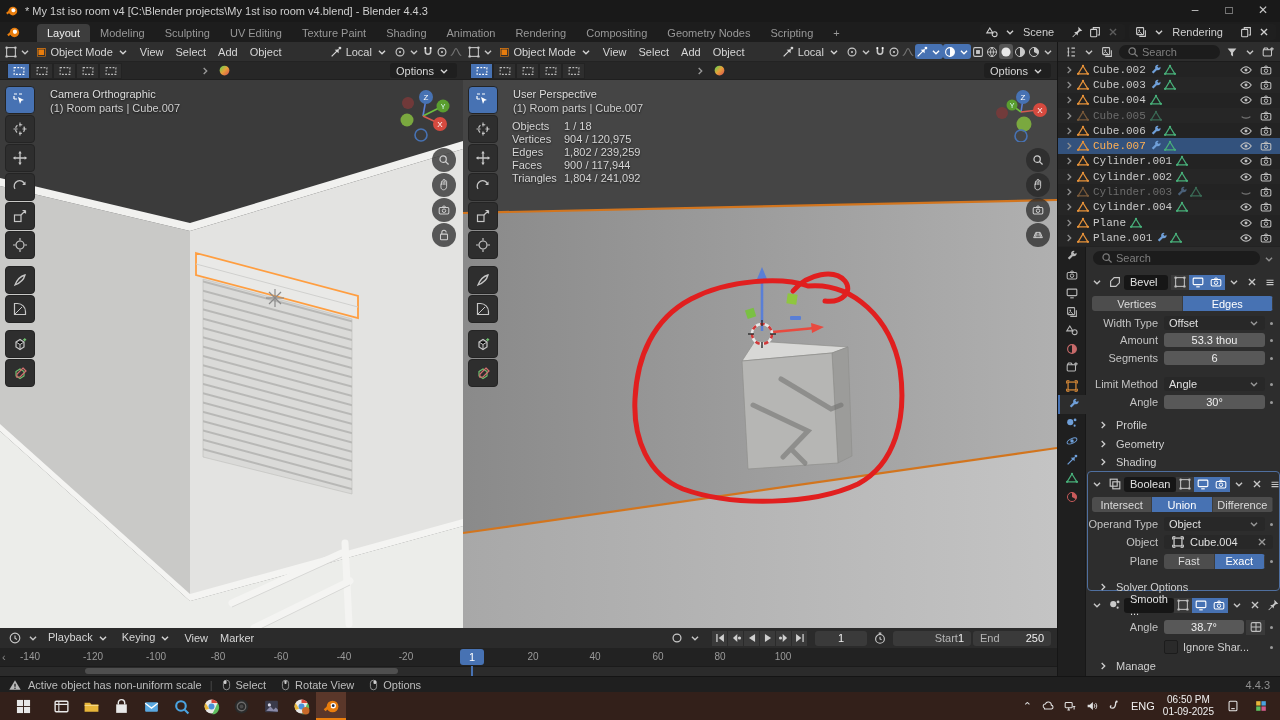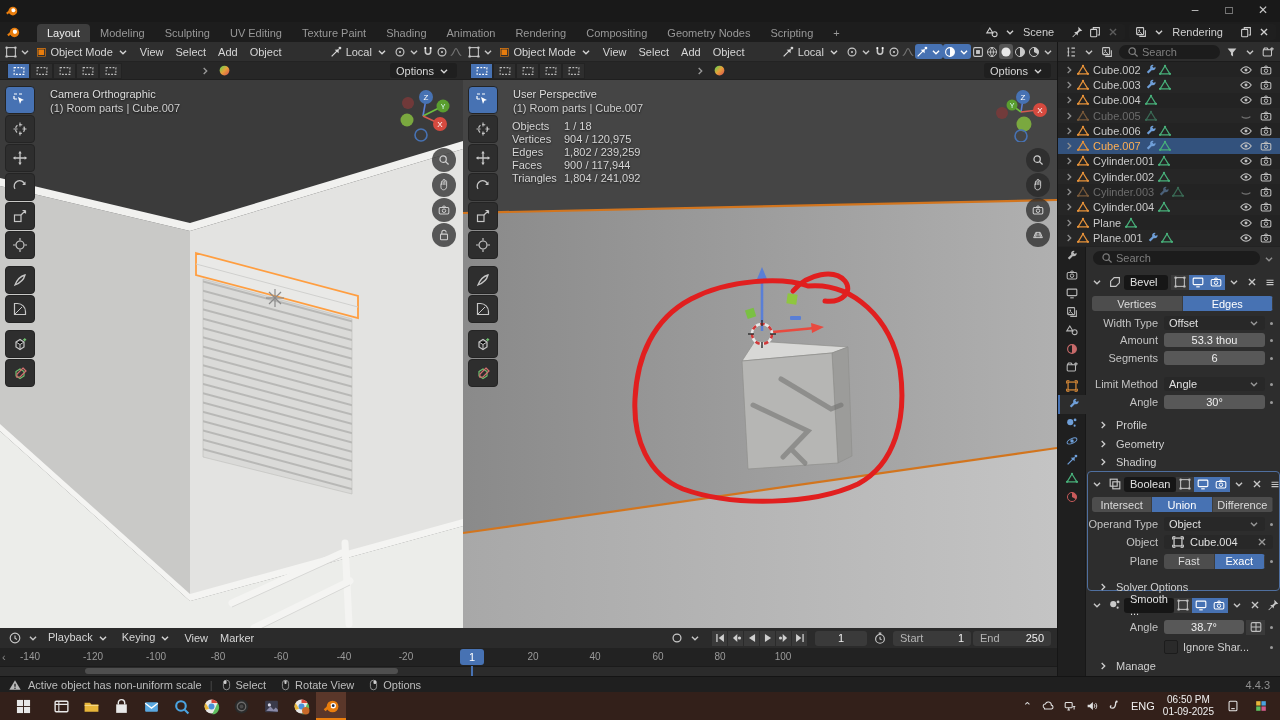--- a/index.html
+++ b/index.html
@@ -44,21 +44,21 @@
   .selmode div.active{background:#4772b3;color:#fff;}
   
   #outliner{left:1057px;top:42px;width:223px;height:205px;background:#232323;border-left:1px solid #161616;overflow:hidden;}
   #outliner-header{height:19px;background:#2d2d2d;display:flex;align-items:center;border-bottom:1px solid #1c1c1c;}
   .searchbox{display:flex;align-items:center;background:#1c1c1c;border-radius:8px;height:14px;padding:0 5px;color:#7f7f7f;flex:1;margin:0 3px;}
   .ol-row{height:15.3px;display:flex;align-items:center;padding-left:4px;position:relative;color:#c9c9c9;}
   .ol-row.odd{background:#262626;}
   .ol-row.sel{background:#33527d;}
   .ol-row.sel .ol-name{color:#ffb054;}
   .ol-row.dim .ol-name{color:#6c6c6c;}
-  .ol-name{margin:4px 3px;white-space:nowrap;}
+  .ol-name{margin:4px 3px;white-space:nowrap;font-family:Liberation Mono, monospace;}
   .ol-right{position:absolute;right:8px;display:flex;gap:6px;}
   
   #props{left:1057px;top:247px;width:223px;height:429px;background:#2d2d2d;border-left:1px solid #161616;overflow:hidden;}
   #prop-tabs{position:absolute;left:0;top:0;width:27px;height:429px;background:#1f1f1f;border-right:1px solid #181818;}
   .ptab{width:27px;height:18.5px;display:flex;align-items:center;justify-content:center;}
   .ptab.active{background:#2d2d2d;border-left:2px solid #4772b3;}
   #prop-main{position:absolute;left:28px;top:0;width:195px;height:429px;}
   #prop-search{position:absolute;left:4px;top:4px;right:18px;height:14px;}
   .pchev{position:absolute;color:#909090;}
   .panel-hdr{position:absolute;display:flex;align-items:center;height:18px;left:2px;right:2px;}
@@ -101,20 +101,21 @@
 <body>
 
 <div id="root">
 
   <div id="titlebar" class="abs">
     <svg class="ic" width="14" height="14" viewBox="0 0 16 16" style="margin-left:5px">
         <circle cx="9" cy="8" r="5" fill="#e87d0d"></circle>
         <circle cx="9.5" cy="7.2" r="2.3" fill="#fff"></circle>
         <path d="M2 11l5-4" stroke="#e87d0d" stroke-width="2.4" fill="none"></path>
       </svg>
+    <span class="ttl">* My 1st iso room v4 [C:\Blender projects\My 1st iso room v4.blend] - Blender 4.4.3</span>
     <div id="wincontrols">
       <div>–</div>
       <div>□</div>
       <div>✕</div>
     </div>
   </div>
 
   <div id="menubar" class="abs">
     <svg class="ic" width="15" height="15" viewBox="0 0 16 16" style="margin-left:6px">
         <circle cx="9" cy="8" r="5" fill="#e87d0d"></circle>
@@ -1679,21 +1680,21 @@
         </div>
       <div class="framefield" style="width:52px">
           <span>1</span>
         </div>
       <span class="icslot" style="margin: 0px 4px; display: inline-flex; align-items: center; padding: 0px 2px; color: rgb(200, 200, 200);">
           <svg class="ic" width="14" height="14" viewBox="0 0 16 16">
             <circle cx="8" cy="9" r="5" fill="none" stroke="currentColor" stroke-width="1.3"></circle>
             <path d="M8 6.5V9l1.8 1M6.5 2.5h3M8 2.5v1.5" fill="none" stroke="currentColor" stroke-width="1.3"></path>
           </svg>
         </span>
-      <div class="framefield" style="width:64px;justify-content:space-between;padding:0 7px">
+      <div class="framefield" style="width:64px;justify-content:flex-end;padding:0 7px">
         <span style="color:#b5b5b5">Start</span>
           <span>1</span>
       </div>
       <div class="framefield" style="width:64px;justify-content:space-between;padding:0 7px;margin:0 6px 0 2px">
         <span style="color:#b5b5b5">End</span>
           <span>250</span>
       </div>
     </div>
     <div id="tl-ruler">
       <span style="position:absolute;left:2px;top:3px;color:#8a8a8a">‹</span>

